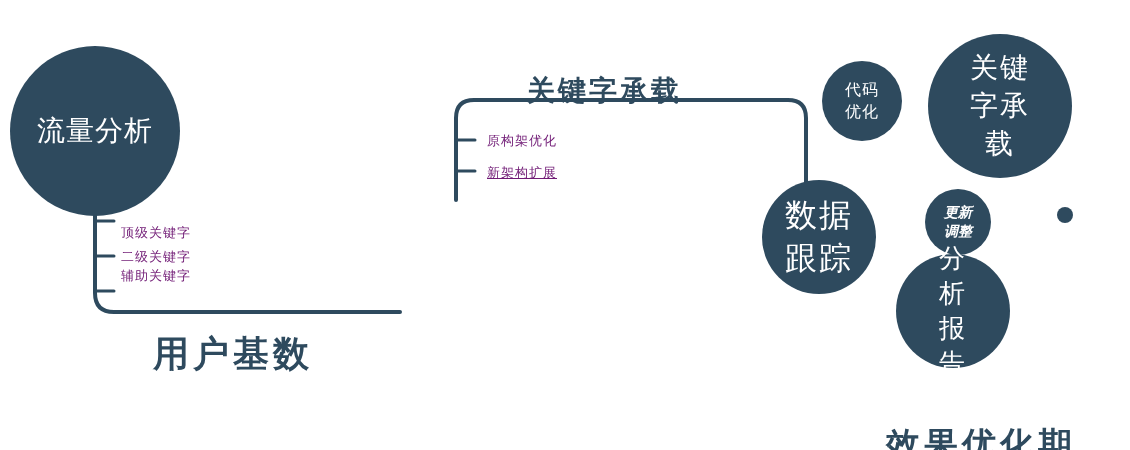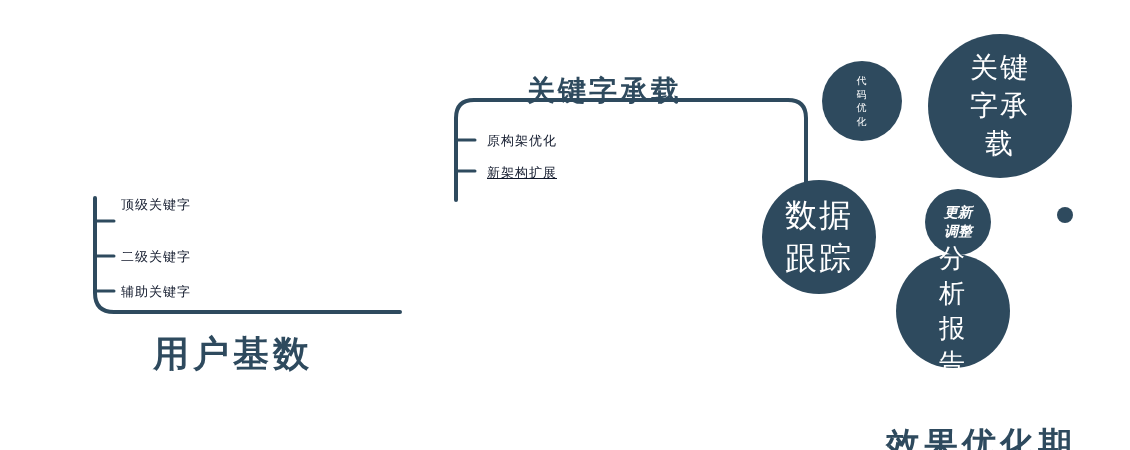--- a/index.html
+++ b/index.html
@@ -28,60 +28,63 @@
     align-items: center;
     justify-content: center;
     text-align: center;
     z-index: 2;
   }
   .node-label { display: block; }
   .wrap2 { width: 2.15em; line-height: 1.35; }
   .n-traffic   { left: 10px;  top: 46px;  width: 170px; height: 170px; font-size: 28px; letter-spacing: 1px; }
   .n-structure { left: 372px; top: 196px; width: 152px; height: 152px; font-size: 26px; letter-spacing: 1px; }
   .n-tracking  { left: 762px; top: 180px; width: 114px; height: 114px; font-size: 32px; letter-spacing: 2px; }
-  .n-code      { left: 822px; top: 61px;  width: 80px;  height: 80px;  font-size: 10px; letter-spacing: 1px; }
+  .n-code      { left: 822px; top: 61px;  width: 80px;  height: 80px;  font-size: 16px; letter-spacing: 1px; }
   .n-link      { left: 928px; top: 34px;  width: 144px; height: 144px; font-size: 28px; letter-spacing: 2px; }
   .n-update    { left: 925px; top: 189px; width: 66px;  height: 66px;  font-size: 14px; font-weight: bold; font-style: italic; }
   .n-report    { left: 896px; top: 254px; width: 114px; height: 114px; font-size: 26px; letter-spacing: 2px; }
   .n-dot       { left: 1057px; top: 207px; width: 16px; height: 16px; }
   .edge-label {
     position: absolute;
     color: var(--primary, #2e4a5e);
     z-index: 3;
     white-space: nowrap;
   }
   .lbl-keyword { left: 527px; top: 72px;  font-size: 28px; font-weight: 600; letter-spacing: 3px; }
   .lbl-user    { left: 153px; top: 330px; font-size: 36px; font-weight: 700; letter-spacing: 4px; }
   .lbl-caption { left: 886px; top: 422px; font-size: 34px; font-weight: 600; letter-spacing: 4px; text-align: center; }
   .branch-label {
     position: absolute;
     font-size: 13px;
-    color: #0f172a;
+    color: #701a75;
     z-index: 3;
     white-space: nowrap;
     letter-spacing: 1px;
   }
-  .bt0 { left: 121px; top: 196px; }
+  .bt0 { left: 121px; top: 224px; }
   .bt1 { left: 121px; top: 248px; }
-  .bt2 { left: 121px; top: 283px; text-align: right; }
+  .bt2 { left: 121px; top: 267px; text-align: right; }
   .bs0 { left: 487px; top: 132px; }
   .bs1 { left: 487px; top: 164px; text-decoration: underline; }
 </style>
 </head>
 <body>
 
 <div class="canvas">
 
   <svg class="wires" viewBox="0 0 1130 450">
     <path d="M 95 198 L 95 293 Q 95 312 114 312 L 400 312" fill="none" stroke-width="4" stroke-linecap="round" stroke="#2e4a5e"></path>
     <path d="M 95 221 H 114 M 95 256 H 114 M 95 291 H 114" fill="none" stroke-width="3" stroke-linecap="round" stroke="#2e4a5e"></path>
     <path d="M 456 200 L 456 118 Q 456 100 474 100 L 788 100 Q 806 100 806 118 L 806 190" fill="none" stroke-width="4" stroke-linecap="round" stroke="#2e4a5e"></path>
     <path d="M 456 140 H 475 M 456 171 H 475" fill="none" stroke-width="3" stroke-linecap="round" stroke="#2e4a5e"></path>
   </svg>
 
+  <div class="node n-traffic">
+    <span class="node-label">流量分析</span>
+  </div>
 
 
   <div class="node n-tracking">
     <span class="node-label wrap2">数据跟踪</span>
   </div>
 
   <div class="node n-code">
     <span class="node-label wrap2">代码优化</span>
   </div>
 

